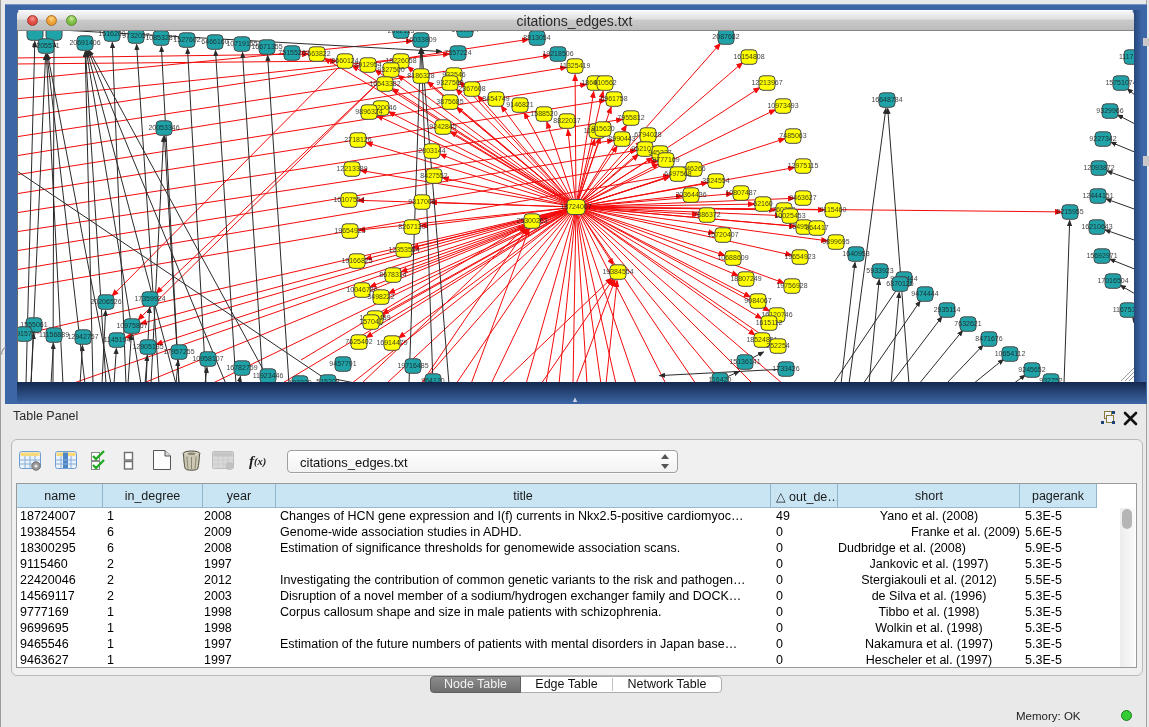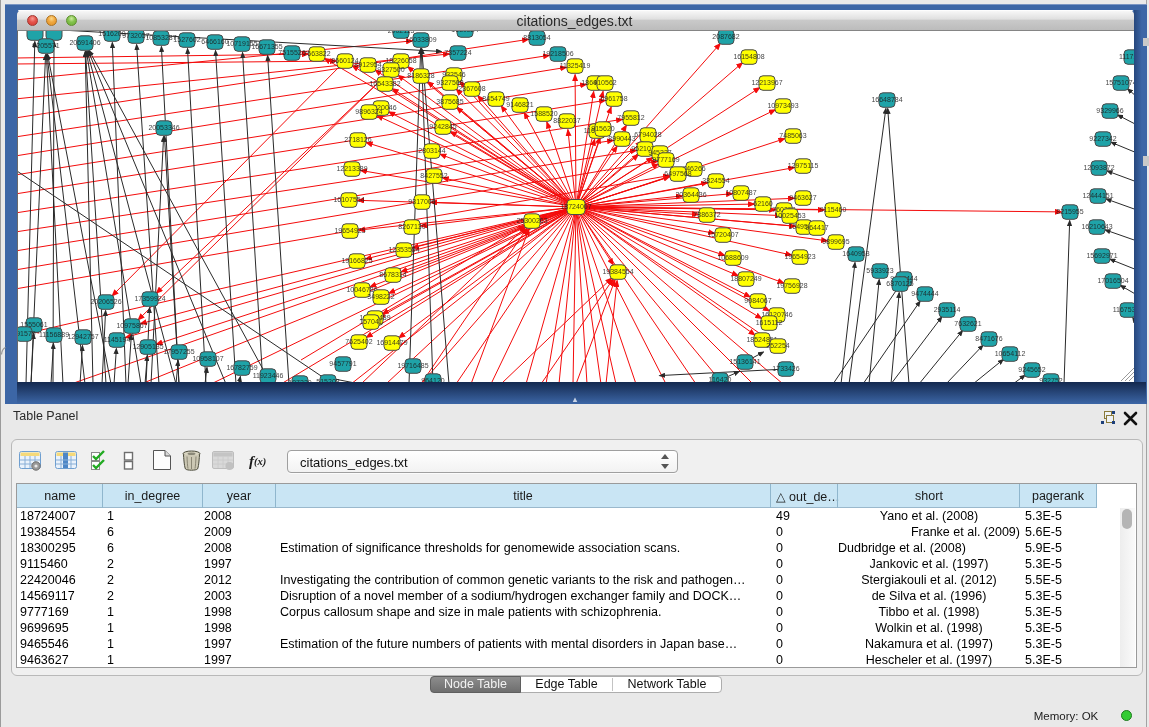--- a/index.html
+++ b/index.html
@@ -631,28 +631,30 @@
 <div class="abs" style="left:1096px;top:484px;width:1px;height:24px;background:#8fb6cd"></div>
 
 <style>
 .trow { position:absolute; left:0; width:1137px; height:16px; font-size:12.5px; color:#000; }
 .trow span { position:absolute; top:1px; white-space:nowrap; }
 </style>
 <div class="trow" style="top:508px">
 <span style="left:20px">18724007</span>
     <span style="left:107px">1</span>
     <span style="left:204px">2008</span>
+<span style="left:280px">Changes of HCN gene expression and I(f) currents in Nkx2.5-positive cardiomyoc…</span>
     <span style="left:776px">49</span>
 <span style="left:838px;width:182px;text-align:center">Yano et al. (2008)</span>
     <span style="left:1025px">5.3E-5</span>
 </div>
 <div class="trow" style="top:524px">
 <span style="left:20px">19384554</span>
     <span style="left:107px">6</span>
     <span style="left:204px">2009</span>
+<span style="left:280px">Genome-wide association studies in ADHD.</span>
     <span style="left:776px">0</span>
 <span style="left:838px;width:182px;text-align:right">Franke et al. (2009)</span>
     <span style="left:1025px">5.6E-5</span>
 </div>
 <div class="trow" style="top:540px">
 <span style="left:20px">18300295</span>
     <span style="left:107px">6</span>
     <span style="left:204px">2008</span>
 <span style="left:280px">Estimation of significance thresholds for genomewide association scans.</span>
     <span style="left:776px">0</span>
@@ -729,13 +731,13 @@
  <span class="abs" style="left:0;width:91px;text-align:center;color:#f2f2f2">Node Table</span>
  <span class="abs" style="left:91px;width:91px;text-align:center">Edge Table</span>
  <span class="abs" style="left:182px;width:110px;text-align:center">Network Table</span>
 </div>
 <div class="abs" style="left:612px;top:678px;width:1px;height:13px;background:#c3c3c3"></div>
 
 <svg class="abs" style="left:1px;top:347px" width="5" height="8" viewBox="0 0 5 8">
     <path d="M0.5,7.5 Q1,2 4.5,0.5" stroke="#9a9a9a" fill="none" stroke-width="1.2"></path>
   </svg>
 
-<div class="abs" style="left:1016px;top:710px;width:100px;text-align:center;font-size:11.5px;color:#222">Memory: OK</div>
+<div class="abs" style="left:1016px;top:710px;width:100px;text-align:left;font-size:11.5px;color:#222">Memory: OK</div>
 <div class="abs" style="left:1121px;top:710px;width:11px;height:11px;border-radius:50%;background:#33cc33;border:1px solid #1e7a1e"></div>
 </body></html>

